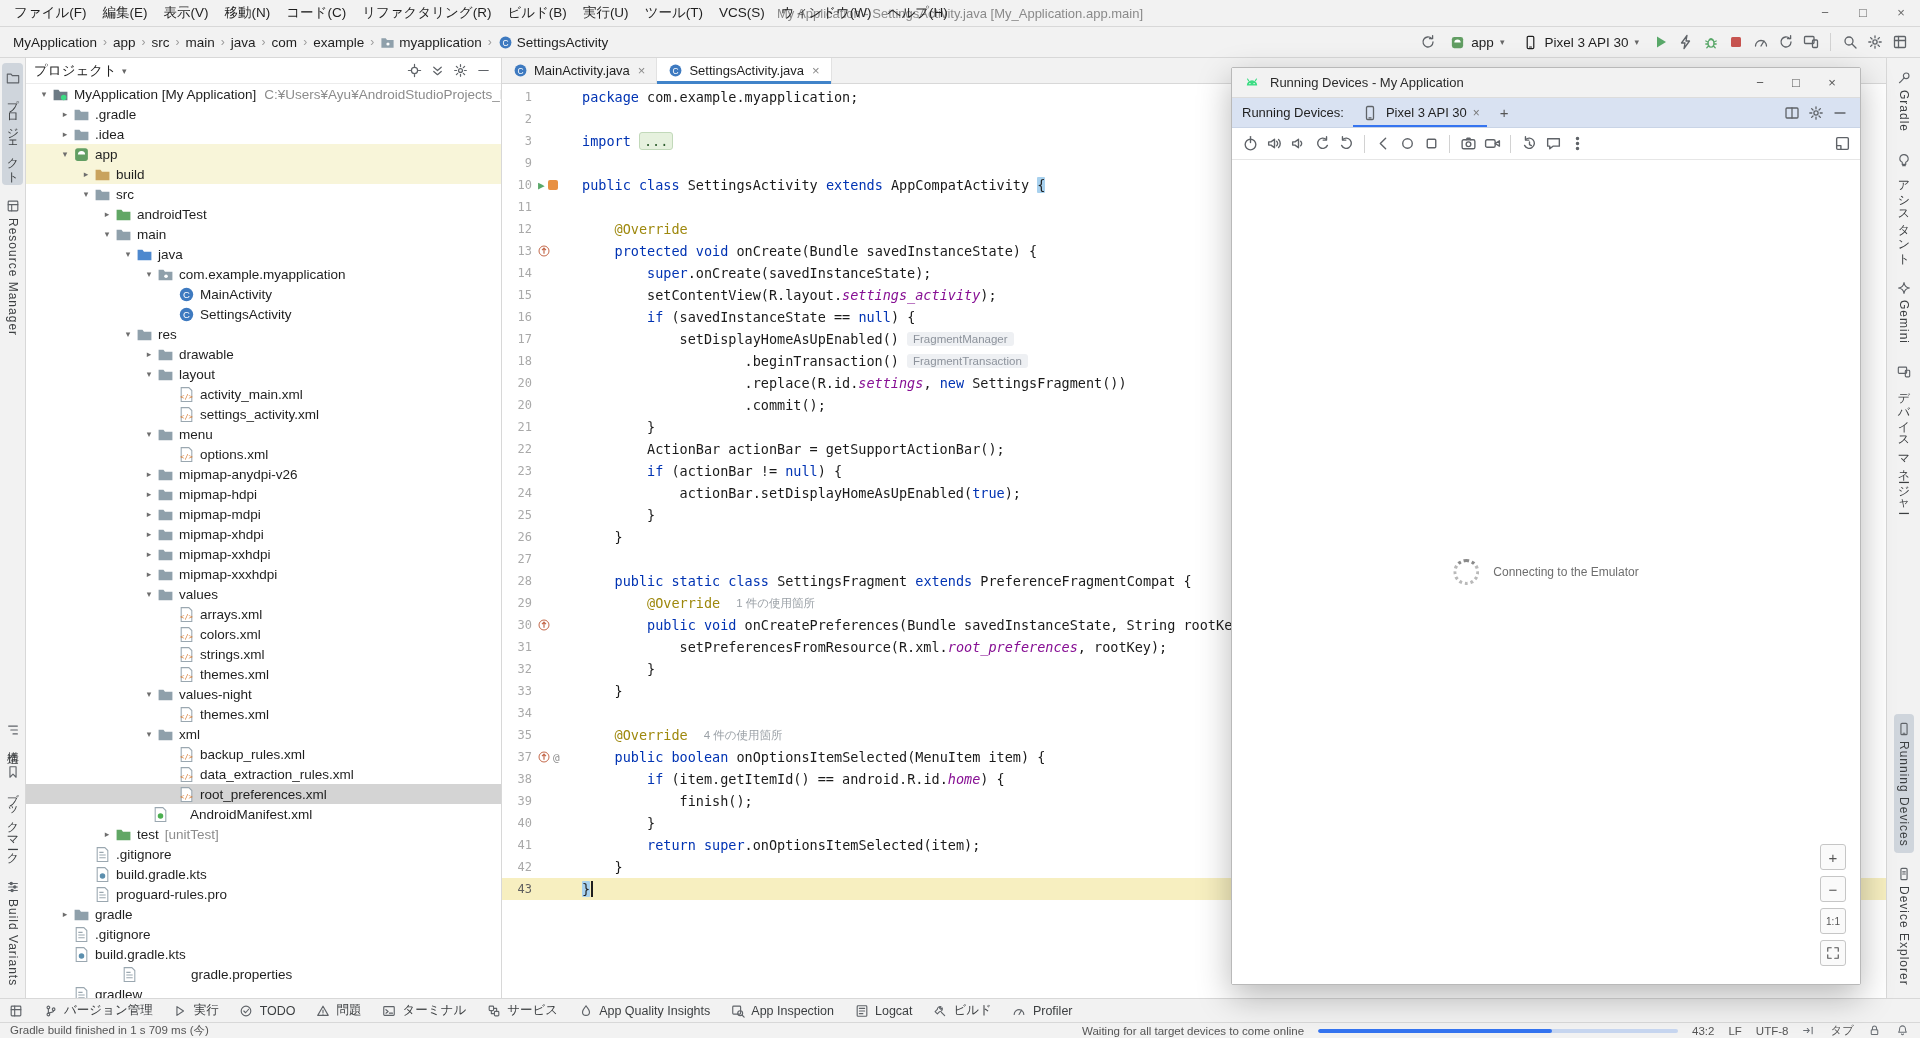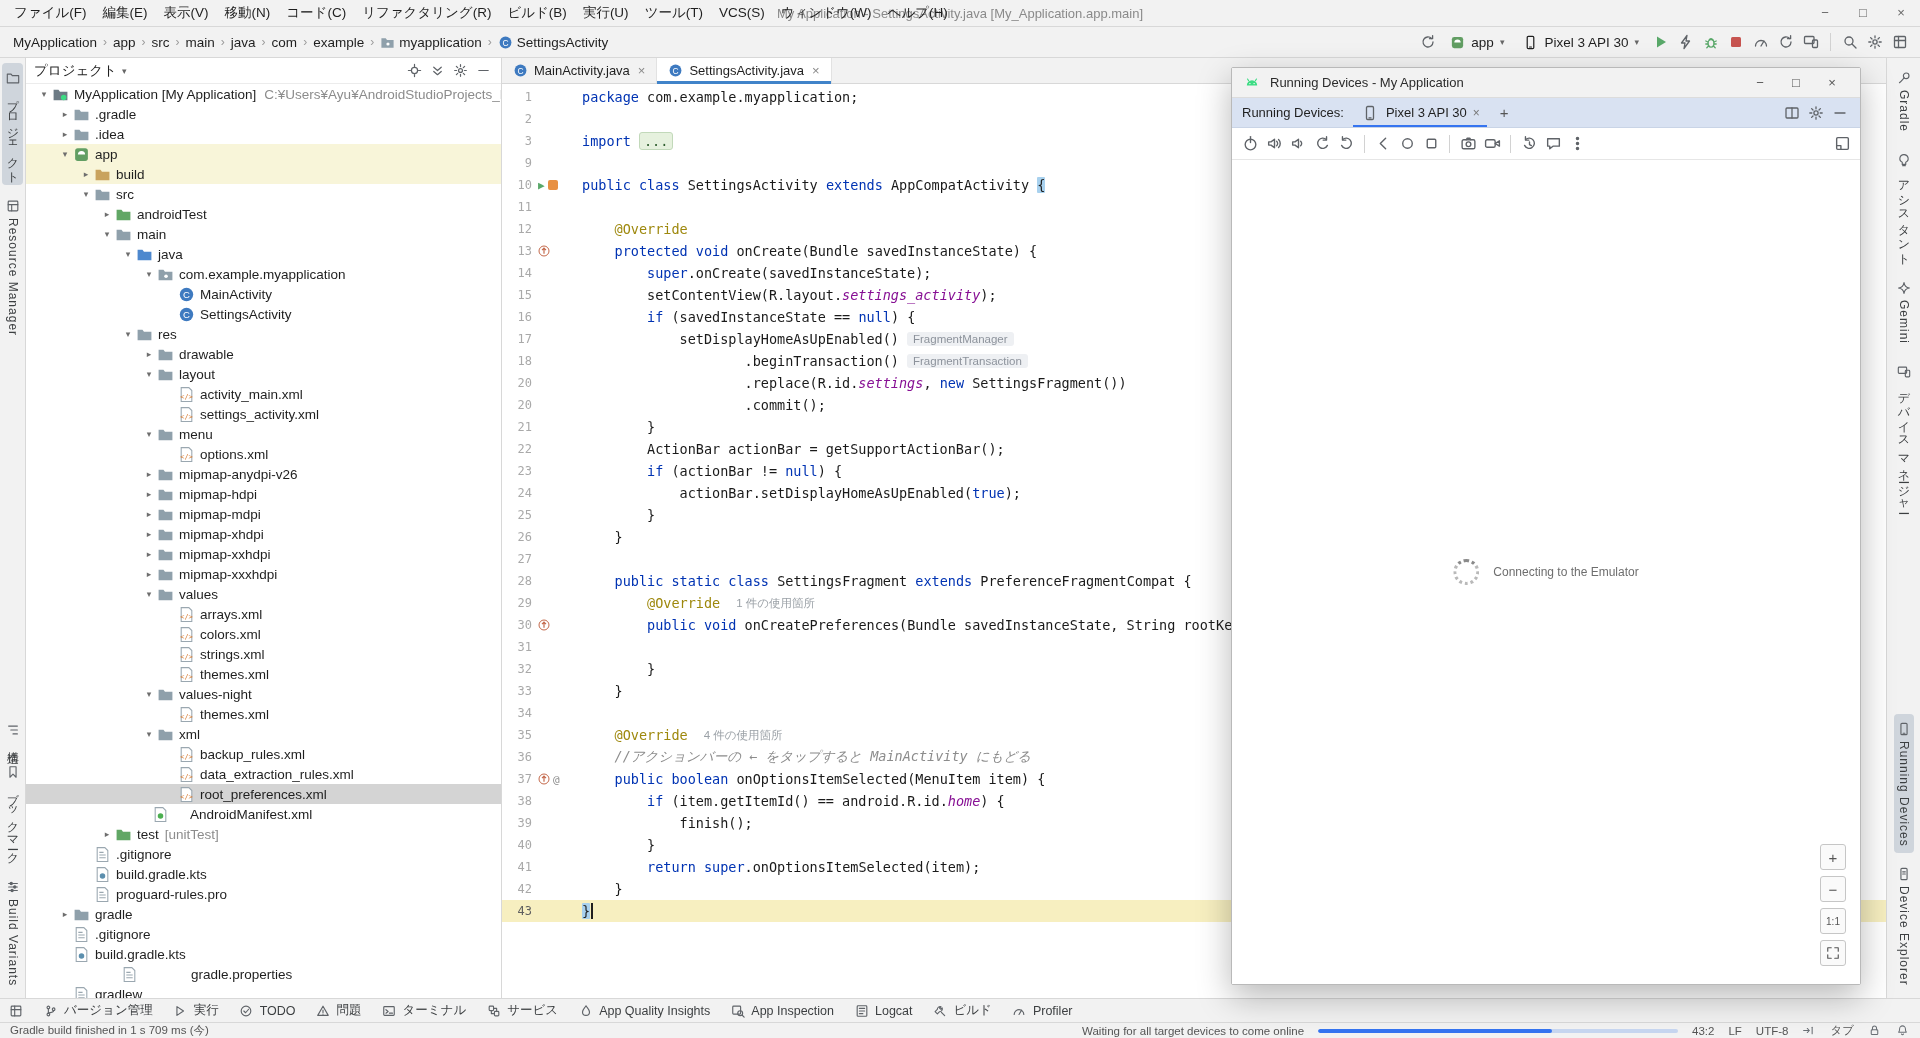--- a/index.html
+++ b/index.html
@@ -968,45 +968,41 @@
             <svg class="gi" width="12" height="12" viewBox="0 0 12 12">
               <circle cx="6" cy="6" r="5" fill="#fff" stroke="#c4694b"></circle>
               <path d="M6 8.8V3.4M4 5.2 6 3.2l2 2" fill="none" stroke="#c4694b" stroke-width="1.2"></path>
             </svg>
           </span>
           <pre><span class="tp">        </span><span class="tk">public</span><span class="tp"> </span><span class="tk">void</span><span class="tp"> onCreatePreferences(Bundle savedInstanceState, String rootKey) {</span></pre>
         </div>
         <div class="cl">
           <span class="n">31</span>
           <span class="g"></span>
+          <pre><span class="tp">            setPreferencesFromResource(R.xml.</span><span class="tf">root_preferences</span><span class="tp">, rootKey);</span></pre>
         </div>
         <div class="cl">
           <span class="n">32</span>
           <span class="g"></span>
           <pre><span class="tp">        }</span></pre>
         </div>
         <div class="cl">
           <span class="n">33</span>
           <span class="g"></span>
           <pre><span class="tp">    }</span></pre>
         </div>
         <div class="cl">
           <span class="n">34</span>
           <span class="g"></span>
           <pre></pre>
         </div>
         <div class="cl">
           <span class="n">35</span>
           <span class="g"></span>
           <pre><span class="tp">    </span><span class="ta">@Override</span><span class="tu">4 件の使用箇所</span></pre>
-        </div>
-        <div class="cl">
-          <span class="n">36</span>
-          <span class="g"></span>
-          <pre><span class="tp">    </span><span class="tc">//アクションバーの ← をタップすると MainActivity にもどる</span></pre>
         </div>
         <div class="cl">
           <span class="n">37</span>
           <span class="g">
             <svg class="gi" width="12" height="12" viewBox="0 0 12 12">
               <circle cx="6" cy="6" r="5" fill="#fff" stroke="#c4694b"></circle>
               <path d="M6 8.8V3.4M4 5.2 6 3.2l2 2" fill="none" stroke="#c4694b" stroke-width="1.2"></path>
             </svg>
             <span class="gi" style="color:#8c8c8c;font-size:11px">@</span>
           </span>

